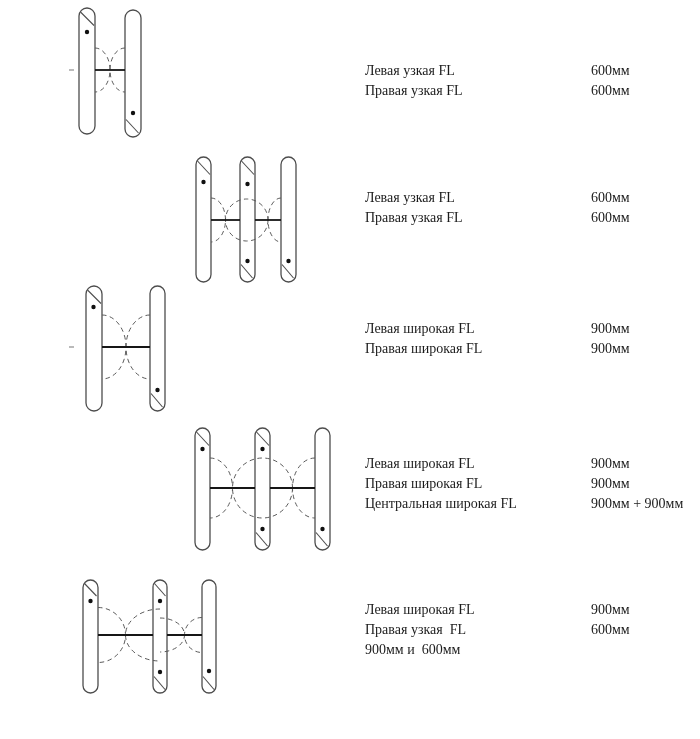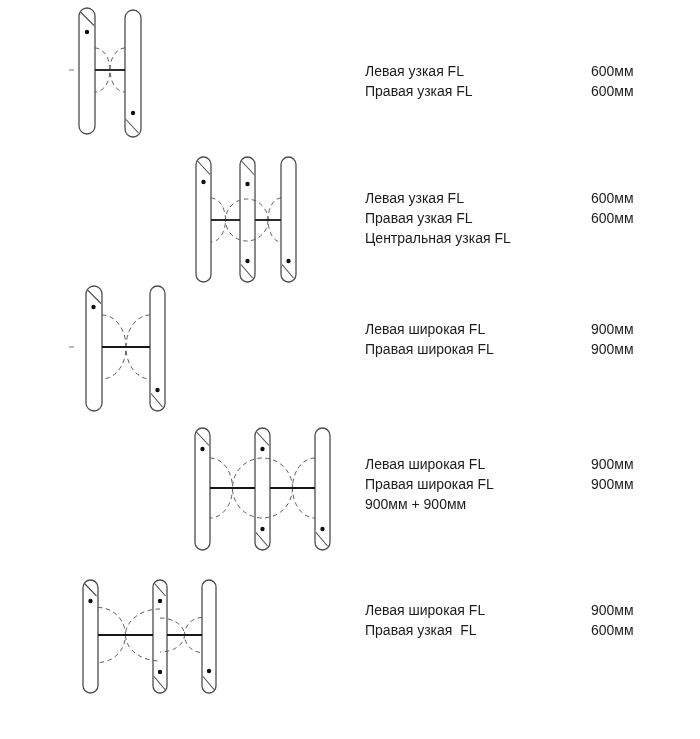--- a/index.html
+++ b/index.html
@@ -3,21 +3,21 @@
 <meta charset="utf-8">
 <style>
   html,body { margin:0; padding:0; }
   body {
     width:700px; height:739px;
     background:#ffffff;
     position:relative;
     overflow:hidden;
     font-family:"Liberation Sans", sans-serif;
   }
-  #stage { position:absolute; left:0; top:0; width:700px; height:739px; }
+  #stage { position:absolute; left:0; top:0; width:700px; height:739px;font-family:Liberation Serif, serif; }
   svg.draw { position:absolute; left:0; top:0; }
 
   .post  { fill:#ffffff; stroke:#4d4d4d; stroke-width:1.3; }
   .arc   { fill:none; stroke:#5a5a5a; stroke-width:1; stroke-dasharray:4.5 3.5; }
   .arm   { stroke:#161616; stroke-width:1.8; }
   .notch { stroke:#4d4d4d; stroke-width:1.1; }
   .dot   { fill:#101010; }
   .tick  { stroke:#8d8d8d; stroke-width:1.2; }
 
   .spec {
@@ -128,38 +128,39 @@
     <div class="value">600мм</div>
     <div class="label">Правая узкая FL</div>
     <div class="value">600мм</div>
   </div>
 
   <div class="spec" style="top:188px">
     <div class="label">Левая узкая FL</div>
     <div class="value">600мм</div>
     <div class="label">Правая узкая FL</div>
     <div class="value">600мм</div>
-    <div class="label">Центральная узкая FL</div>
   </div>
 
   <div class="spec" style="top:319px">
     <div class="label">Левая широкая FL</div>
     <div class="value">900мм</div>
     <div class="label">Правая широкая FL</div>
     <div class="value">900мм</div>
   </div>
 
   <div class="spec" style="top:454px">
     <div class="label">Левая широкая FL</div>
     <div class="value">900мм</div>
     <div class="label">Правая широкая FL</div>
     <div class="value">900мм</div>
+    <div class="label">Центральная широкая FL</div>
     <div class="value">900мм + 900мм</div>
   </div>
 
   <div class="spec" style="top:600px">
     <div class="label">Левая широкая FL</div>
     <div class="value">900мм</div>
     <div class="label">Правая узкая  FL</div>
     <div class="value">600мм</div>
+    <div class="value">900мм и  600мм</div>
   </div>
 
 </div>
 
 </body></html>

